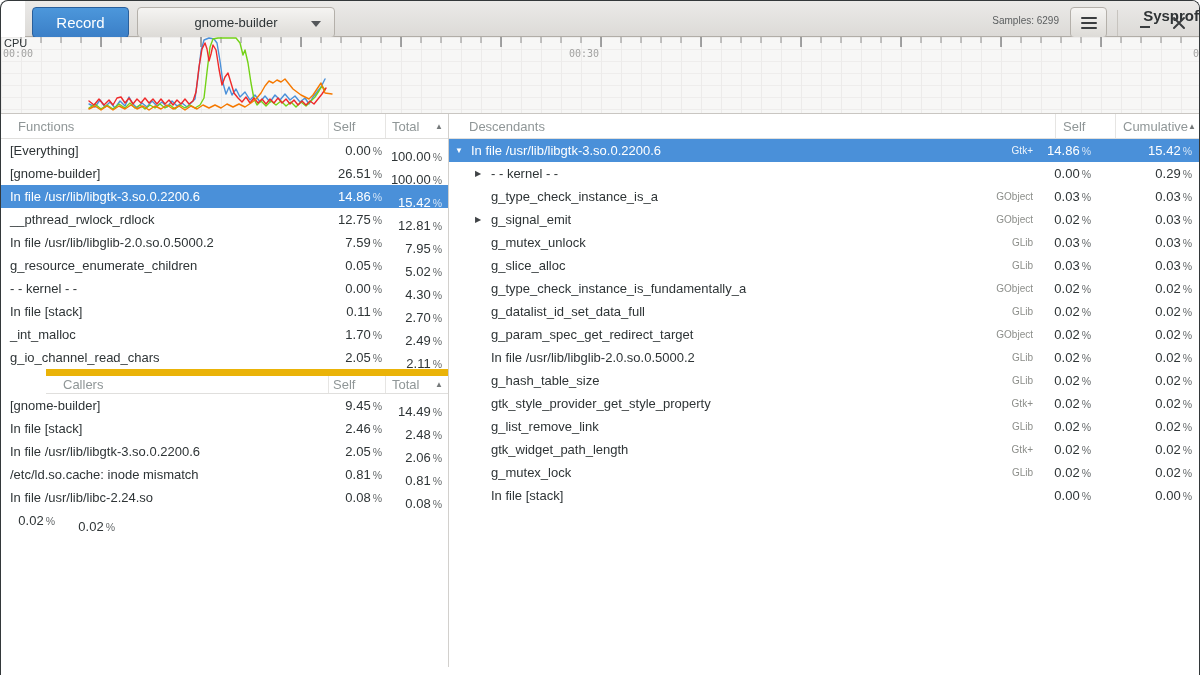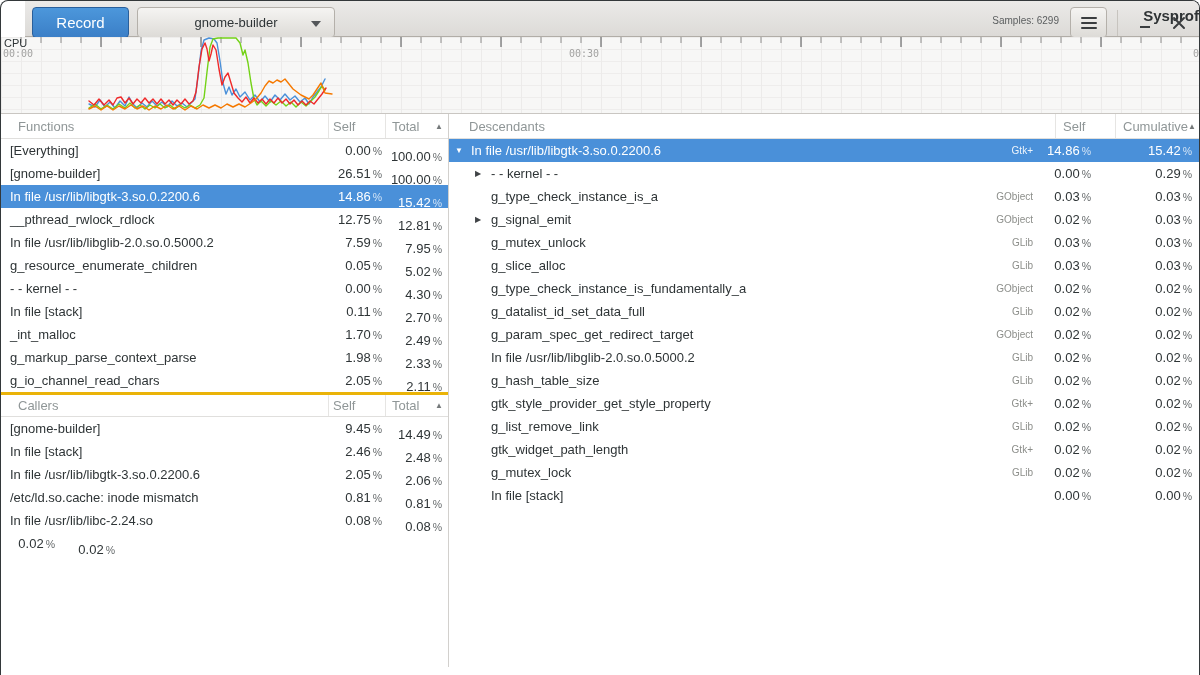--- a/index.html
+++ b/index.html
@@ -36,21 +36,21 @@
   .graph svg { position:absolute; left:0; top:0; }
   .cpu-label { position:absolute; left:3px; top:0px; font-size:11px; color:#2e3436; z-index:3; }
   .t-label { position:absolute; top:11px; font-size:10px; font-family:"DejaVu Sans Mono", monospace; color:#a2a2a1; z-index:3; }
 
   
   .main { display:flex; height:553px; background:#fff; }
   .left-panel { width:448px; border-right:1px solid #d2d0cd; }
   .right-panel { flex:1; min-width:0; }
 
   .thead { height:25px; display:flex; align-items:stretch; border-bottom:1px solid #e0dfdd; color:#8f9697; font-size:13px; background:#fff;padding-left:8px; }
-  .thead.bordered-top { border-top:3px solid #eab308; }
+  .thead.bordered-top { border-top:7px solid #eab308;margin-left:45px; }
   .th { display:flex; align-items:center; }
   .th-name { flex:1; padding-left:9px; min-width:0; }
   .th-self { width:57px; border-left:1px solid #e6e5e3; padding-left:4px; }
   .th-total { width:63px; border-left:1px solid #e6e5e3; padding-left:6px; }
   .th-self-r { width:60px; border-left:1px solid #e6e5e3; padding-left:7px; }
   .th-cum { width:84px; border-left:1px solid #e6e5e3; padding-left:7px; }
   .sort { margin-left:auto; padding-right:5px; font-size:8px; color:#75797a; }
 
   .trow { height:23px; display:flex; align-items:center; font-size:13px; color:#2e3436; white-space:nowrap; }
   .trow.selected { background:#4a90d9; color:#ffffff; }
@@ -226,25 +226,20 @@
             <div class="td-name">In file [stack]</div>
             <div class="td-self">0.11<span class="pct">%</span></div>
             <div class="td-total">2.70<span class="pct">%</span></div>
           </div>
           <div class="trow">
             <div class="td-name">_int_malloc</div>
             <div class="td-self">1.70<span class="pct">%</span></div>
             <div class="td-total">2.49<span class="pct">%</span></div>
           </div>
           <div class="trow">
-            <div class="td-name">g_markup_parse_context_parse</div>
-            <div class="td-self">1.98<span class="pct">%</span></div>
-            <div class="td-total">2.33<span class="pct">%</span></div>
-          </div>
-          <div class="trow">
             <div class="td-name">g_io_channel_read_chars</div>
             <div class="td-self">2.05<span class="pct">%</span></div>
             <div class="td-total">2.11<span class="pct">%</span></div>
           </div>
         </div>
 
       <div class="thead bordered-top">
         <div class="th th-name">Callers</div>
         <div class="th th-self">Self</div>
         <div class="th th-total">

